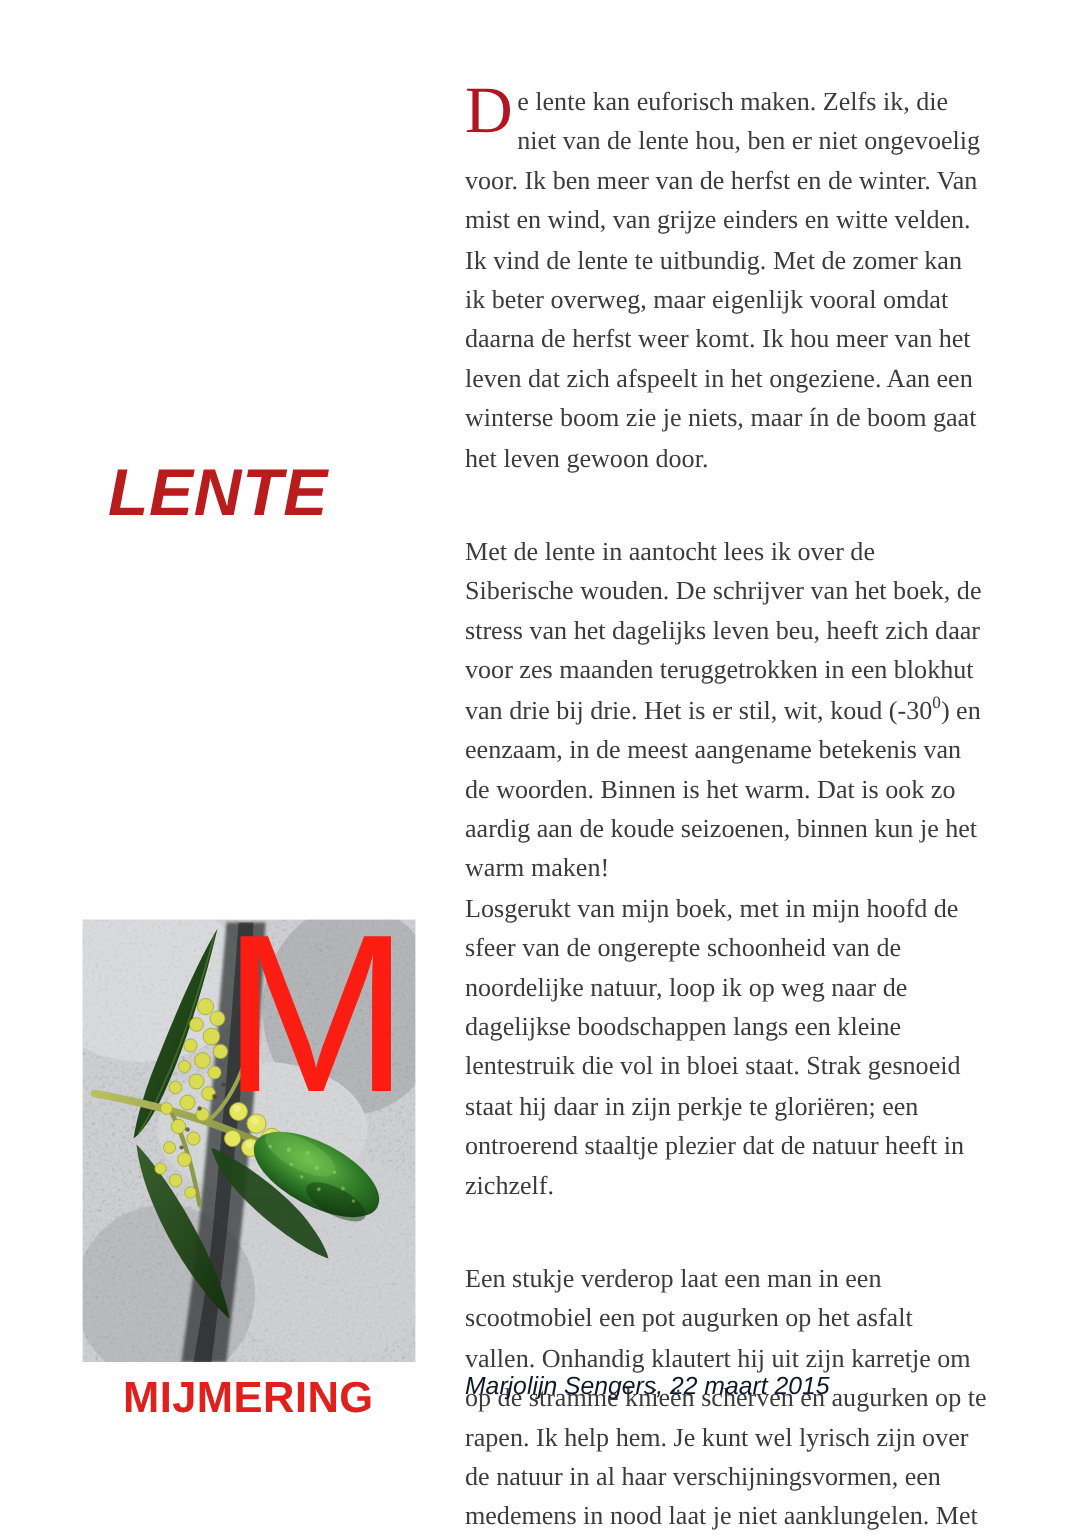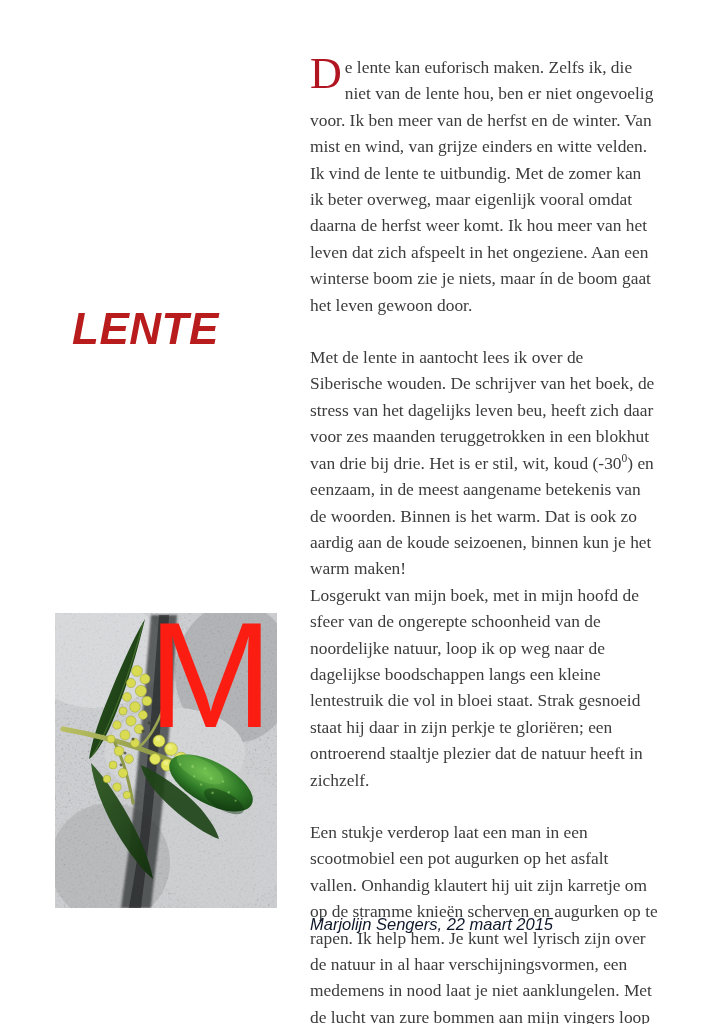--- a/index.html
+++ b/index.html
@@ -98,21 +98,21 @@
     margin: 0;
     font-family: "Liberation Serif", "DejaVu Serif", serif;
     font-size: 17.4px;
     line-height: 26.4px;
     color: #3c3c3c;
     text-align: left;
     hyphens: none;
   }
 
   .article p.block-gap {
-    margin-top: 26px;
+    margin-top: 36px;
   }
 
   .dropcap {
     float: left;
     font-family: "Liberation Serif", "DejaVu Serif", serif;
     font-size: 44px;
     line-height: 36px;
     font-weight: 400;
     color: #b21522;
     margin: 2px 3px 0 0;
@@ -270,20 +270,21 @@
             <circle cx="120" cy="168" r="1.2"></circle>
         </g>
       </g>
 
       <rect x="0" y="0" width="222" height="295" fill="none" stroke="#ffffff" stroke-width="0"></rect>
     </svg>
   </div>
 
   <div class="mono-M">M</div>
 
+  <div class="caption-mijmering">MIJMERING</div>
 
   <div class="article">
 
     <p>
       <span class="dropcap">D</span><span>e  lente kan euforisch maken. Zelfs ik, die niet van de lente hou, ben er niet ongevoelig voor. Ik ben meer van de herfst en de winter. Van mist en wind, van grijze einders en witte velden. Ik vind de lente te uitbundig. Met de zomer kan ik beter overweg, maar eigenlijk vooral omdat daarna de herfst weer komt. Ik hou meer van het leven dat zich afspeelt in het ongeziene. Aan een winterse boom zie je niets, maar ín de boom gaat het leven gewoon door.</span>
     </p>
 
     <p class="block-gap">
       <span>Met de lente in aantocht lees ik over de Siberische wouden. De schrijver van het boek, de stress van het dagelijks leven beu, heeft zich daar voor zes maanden teruggetrokken in een blokhut van drie bij drie. Het is er stil, wit, koud (-30</span><span class="deg">0</span><span>) en eenzaam, in de meest aangename betekenis van de woorden. Binnen is het warm. Dat is ook zo aardig aan de koude seizoenen, binnen kun je het warm maken!</span>
     </p>

